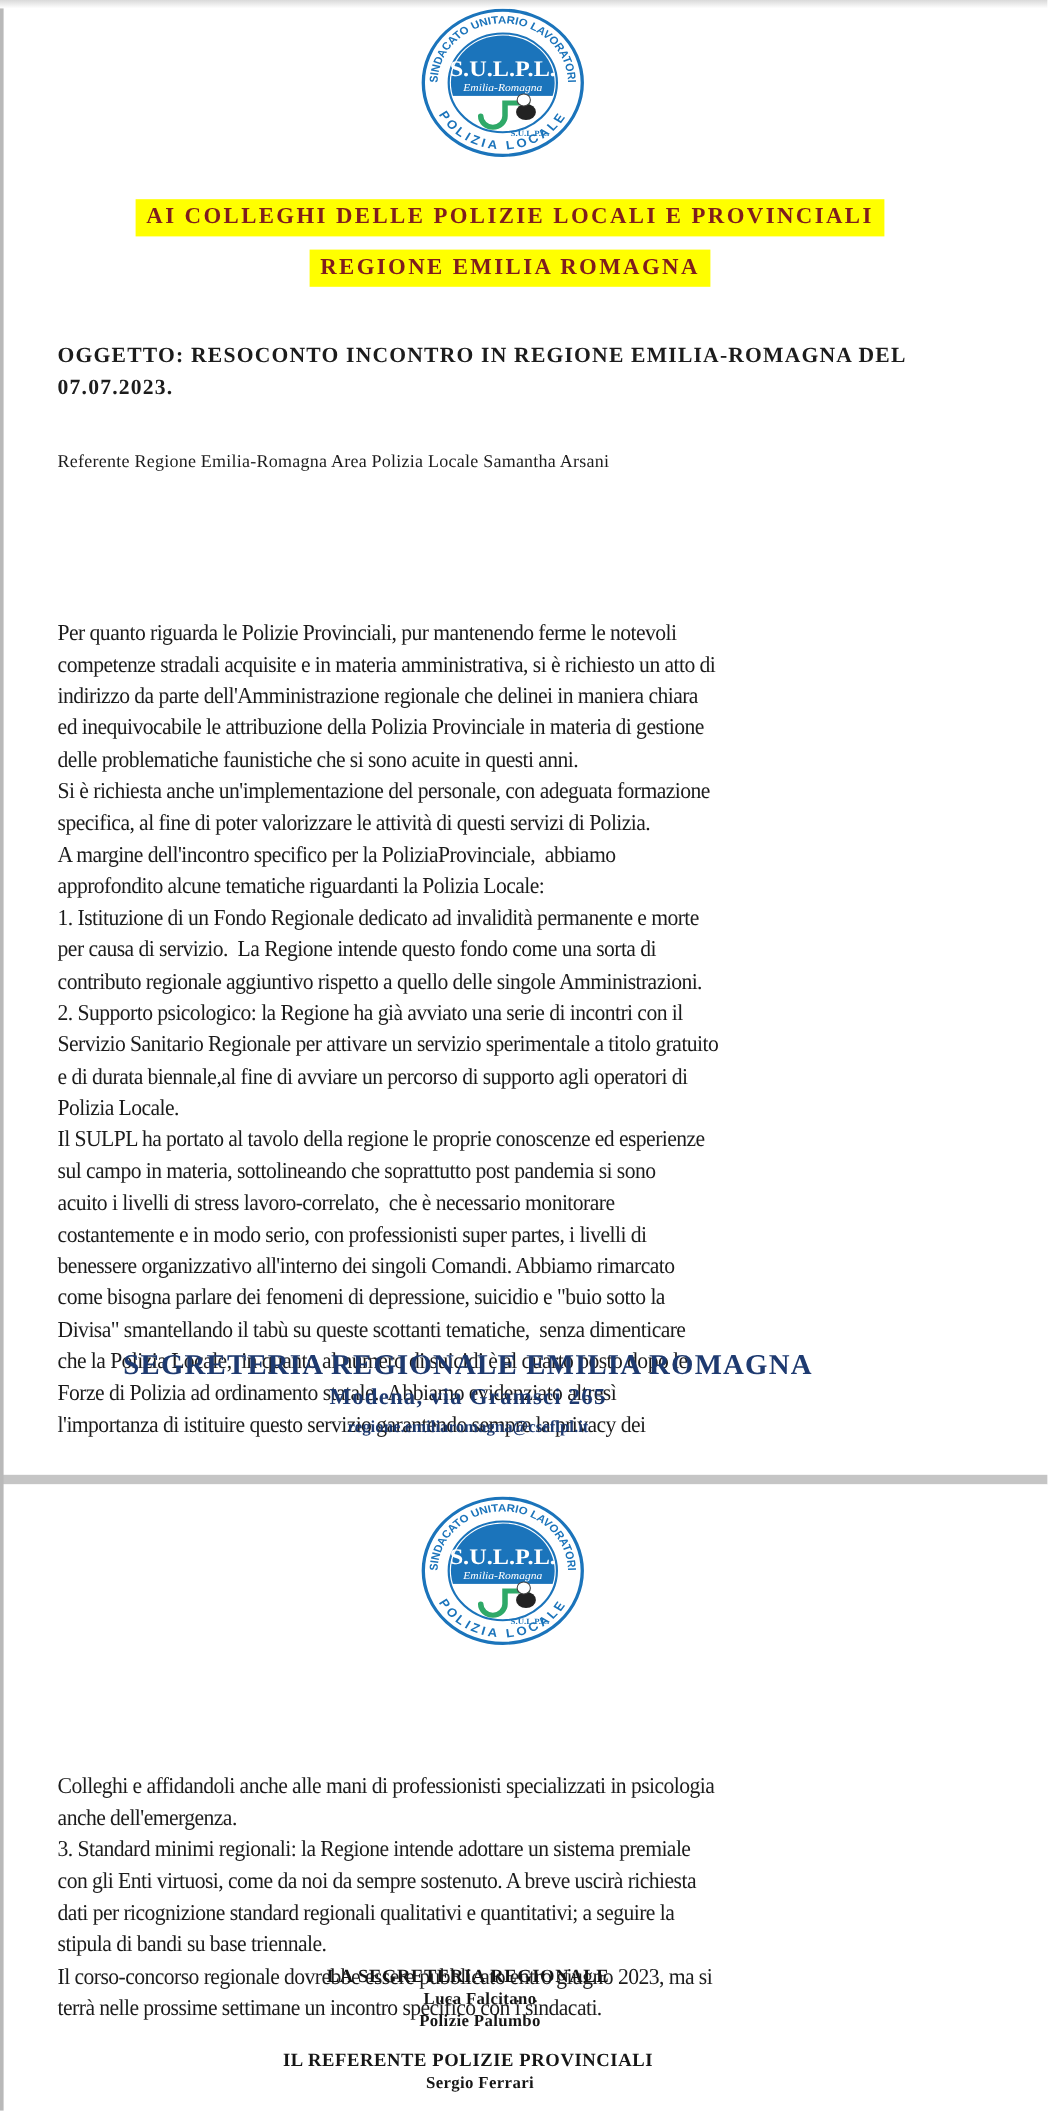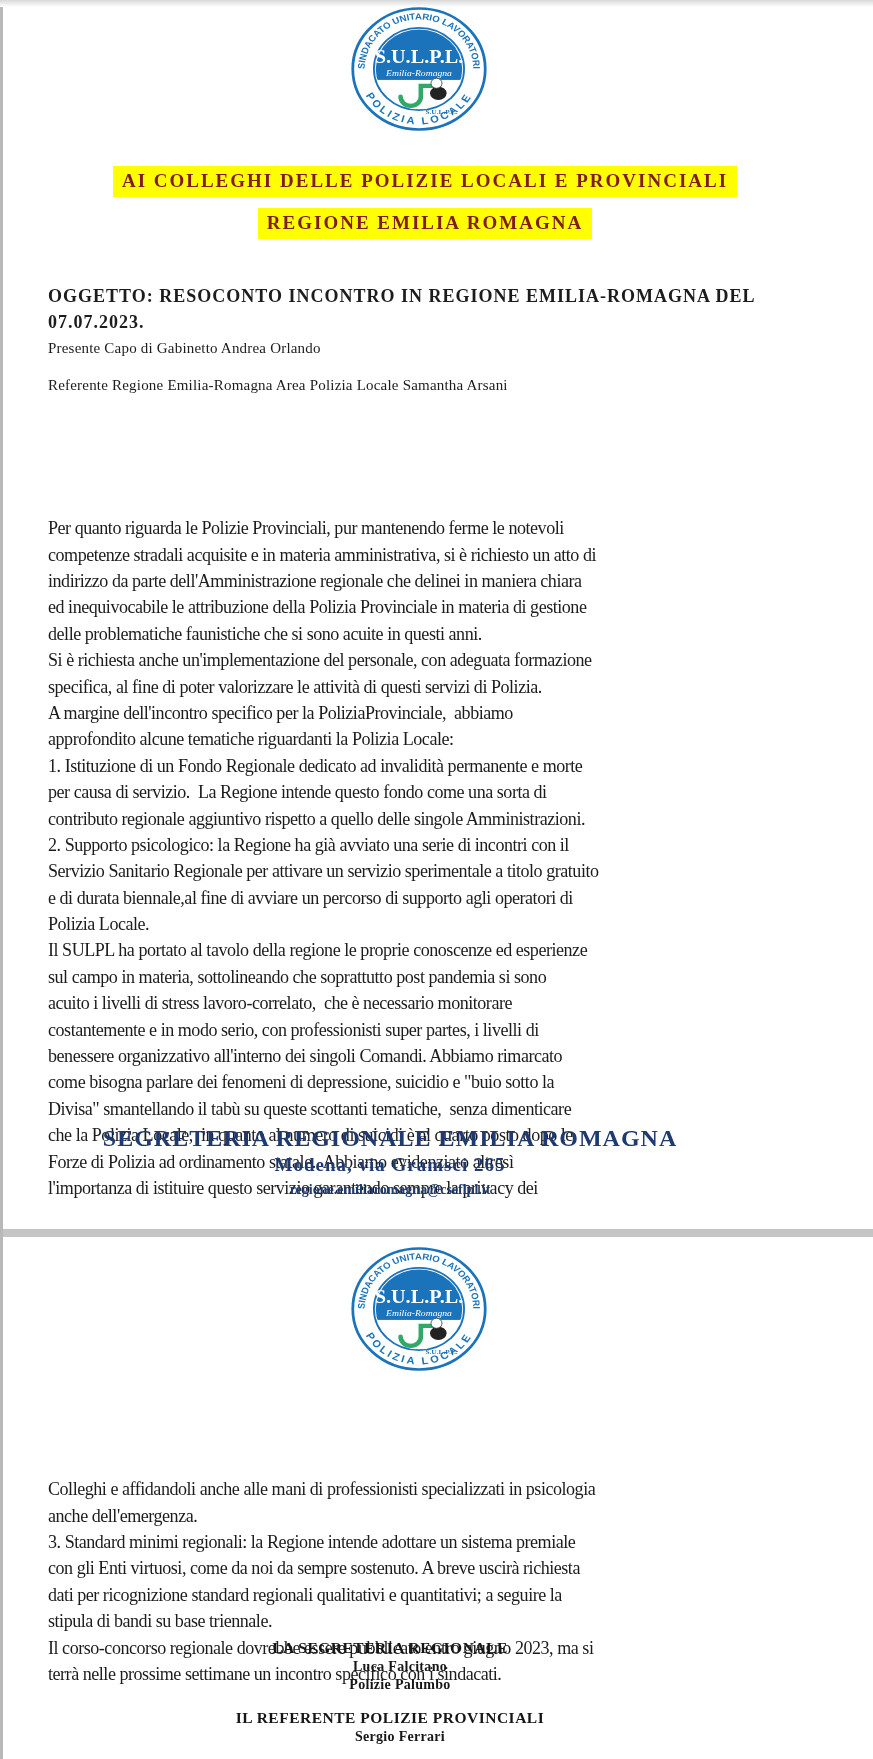--- a/index.html
+++ b/index.html
@@ -75,21 +75,20 @@
   <div class="hl-wrap abs" style="top:208px">
     <span class="hl">REGIONE EMILIA ROMAGNA</span>
   </div>
 
   <div class="abs subject" style="top:283px">
 
   <div>OGGETTO: RESOCONTO INCONTRO IN REGIONE EMILIA-ROMAGNA DEL</div>
       <div>07.07.2023.</div>
     </div>
 
-  <div class="abs attendee" style="top:340px">Presente Capo di Gabinetto Andrea Orlando</div>
   <div class="abs attendee" style="top:377px">Referente Regione Emilia-Romagna Area Polizia Locale Samantha Arsani</div>
 
   <div class="abs bodytext" style="top:436px">
     
   <div>Per quanto riguarda le Polizie Provinciali, pur mantenendo ferme le notevoli</div><div>competenze stradali acquisite e in materia amministrativa, si è richiesto un atto di</div><div>indirizzo da parte dell'Amministrazione regionale che delinei in maniera chiara</div><div>ed inequivocabile le attribuzione della Polizia Provinciale in materia di gestione</div><div>delle problematiche faunistiche che si sono acuite in questi anni.</div><div>Si è richiesta anche un'implementazione del personale, con adeguata formazione</div><div>specifica, al fine di poter valorizzare le attività di questi servizi di Polizia.</div><div>A margine dell'incontro specifico per la PoliziaProvinciale,  abbiamo</div><div>approfondito alcune tematiche riguardanti la Polizia Locale:</div><div>1. Istituzione di un Fondo Regionale dedicato ad invalidità permanente e morte</div><div>per causa di servizio.  La Regione intende questo fondo come una sorta di</div><div>contributo regionale aggiuntivo rispetto a quello delle singole Amministrazioni.</div><div>2. Supporto psicologico: la Regione ha già avviato una serie di incontri con il</div><div>Servizio Sanitario Regionale per attivare un servizio sperimentale a titolo gratuito</div><div>e di durata biennale,al fine di avviare un percorso di supporto agli operatori di</div><div>Polizia Locale.</div><div>Il SULPL ha portato al tavolo della regione le proprie conoscenze ed esperienze</div><div>sul campo in materia, sottolineando che soprattutto post pandemia si sono</div><div>acuito i livelli di stress lavoro-correlato,  che è necessario monitorare</div><div>costantemente e in modo serio, con professionisti super partes, i livelli di</div><div>benessere organizzativo all'interno dei singoli Comandi. Abbiamo rimarcato</div><div>come bisogna parlare dei fenomeni di depressione, suicidio e "buio sotto la</div><div>Divisa" smantellando il tabù su queste scottanti tematiche,  senza dimenticare</div><div>che la Polizia Locale,  in quanto al numero di suicidi è al quarto posto dopo le</div><div>Forze di Polizia ad ordinamento statale.  Abbiamo evidenziato altresì</div><div>l'importanza di istituire questo servizio garantendo sempre la privacy dei</div></div>
 
   <div class="abs footer-block" style="top:1125px">
     <div class="footer-l1">SEGRETERIA REGIONALE EMILIA ROMAGNA</div>
     <div class="footer-l2">Modena, via Gramsci 265</div>
     <div class="footer-l3">regione.emiliaromagna@cseflpl.it</div>

